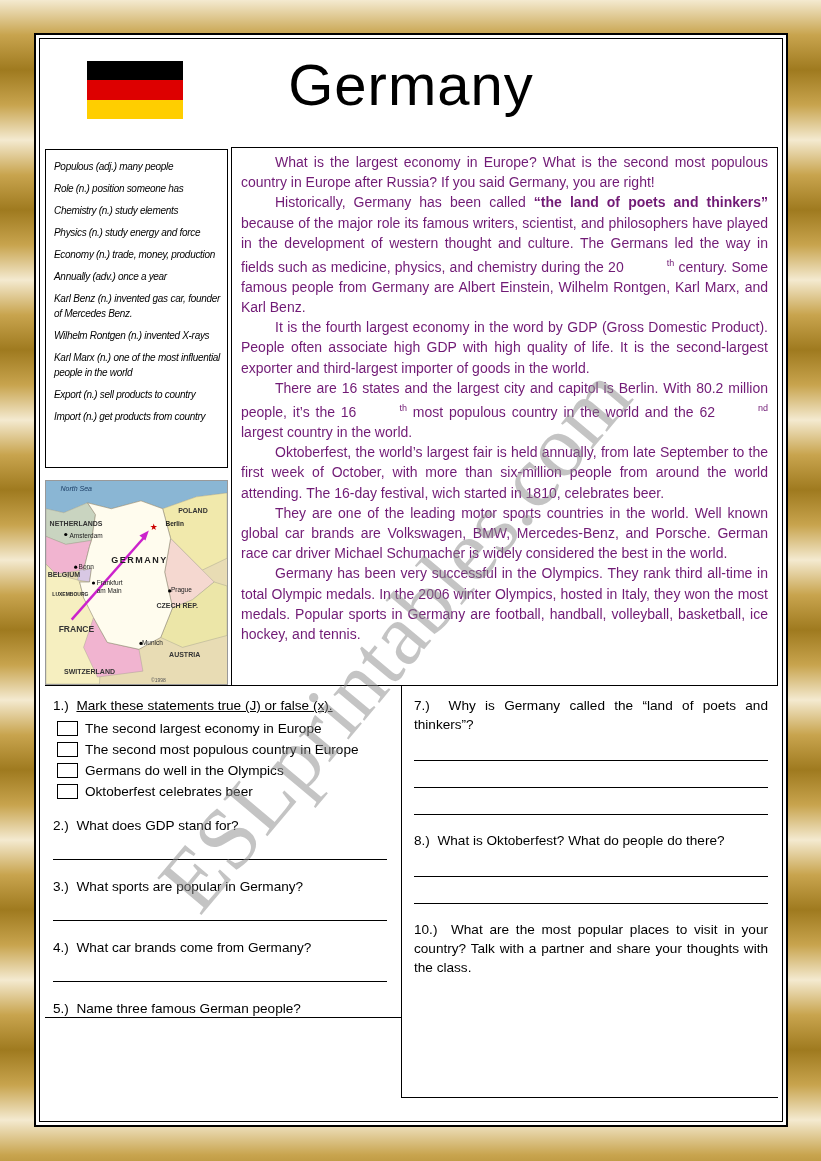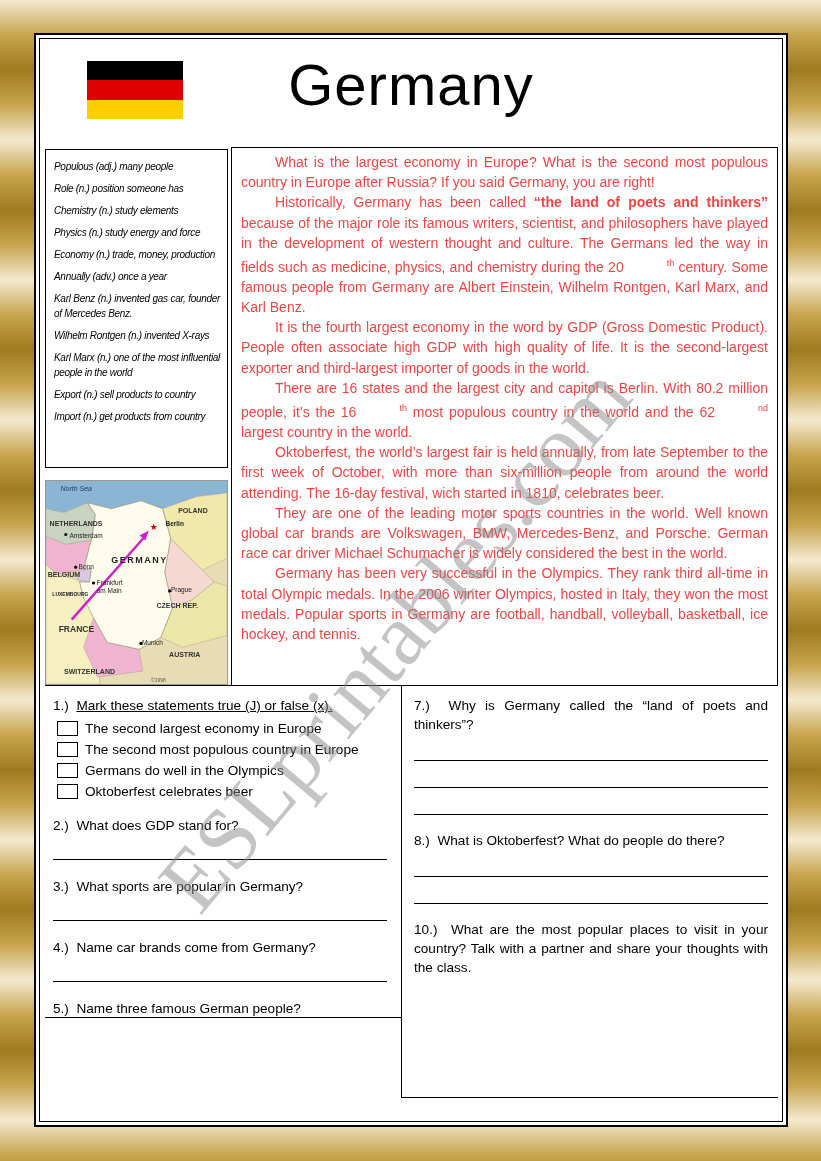--- a/index.html
+++ b/index.html
@@ -42,21 +42,21 @@
   .map-label.b { font-weight:bold; }
   .map-label.tiny { font-size:5px; font-weight:bold; }
   .map-label.big { font-size:8.5px; }
   .map-label.wrap { white-space:normal; width:36px; line-height:1.1; }
   .map-label.copy { font-size:5px; color:#555; font-weight:normal; }
 
   .article {
     position:absolute; left:191px; top:108px; width:547px; height:538px;
     border:1px solid #000; border-bottom:none; padding:4px 9px 0 9px; overflow:hidden;
   }
-  .article p { margin:0; font-size:14px; line-height:20.2px; text-align:justify; text-indent:34px; color:#ef4444; }
+  .article p { margin:0; font-size:14px; line-height:20.2px; text-align:justify; text-indent:34px; color:#701a75; }
   .article sup { font-size:9px;padding-left:43px; }
 
   .questions { position:absolute; left:5px; top:646px; width:733px; display:flex; align-items:flex-start; border-top:1px solid #000; }
   .q-left  { width:356px; height:332px; border-bottom:1px solid #000; padding:10px 14px 0 8px; overflow:hidden; }
   .q-right { flex:1; min-height:412px; border-left:1px solid #000; border-bottom:1px solid #000; padding:10px 10px 10px 12px; }
 
   .question { margin-bottom:16px; }
   .q-left .question { margin-bottom:17px; }
   .q-head { font-size:13.6px; line-height:19px; text-align:justify; color:#000000; }
   .underline { text-decoration:underline; }
@@ -178,21 +178,21 @@
           </div>
           <div class="question">
             <div class="q-head"><span class="q-num">2.)</span>&nbsp;&nbsp;<span class="q-body">What does GDP stand for?</span></div>
             <div class="answer-line"></div>
           </div>
           <div class="question">
             <div class="q-head"><span class="q-num">3.)</span>&nbsp;&nbsp;<span class="q-body">What sports are popular in Germany?</span></div>
             <div class="answer-line"></div>
           </div>
           <div class="question">
-            <div class="q-head"><span class="q-num">4.)</span>&nbsp;&nbsp;<span class="q-body">Name car brands come from Germany?</span></div>
+            <div class="q-head"><span class="q-num">4.)</span>&nbsp;&nbsp;<span class="q-body">What car brands come from Germany?</span></div>
             <div class="answer-line"></div>
           </div>
           <div class="question">
             <div class="q-head"><span class="q-num">5.)</span>&nbsp;&nbsp;<span class="q-body">Name three famous German people?</span></div>
           </div>
         </div>
       <div class="q-right">
           <div class="question">
             <div class="q-head"><span class="q-num">7.)</span>&nbsp;&nbsp;<span class="q-body">Why is Germany called the “land of poets and thinkers”?</span></div>
             <div class="answer-line"></div>

